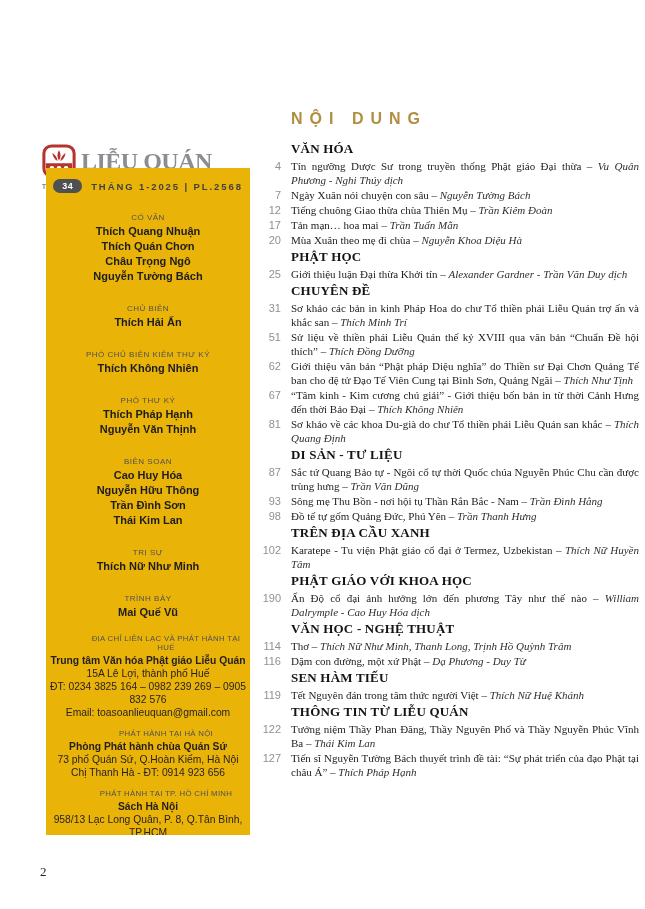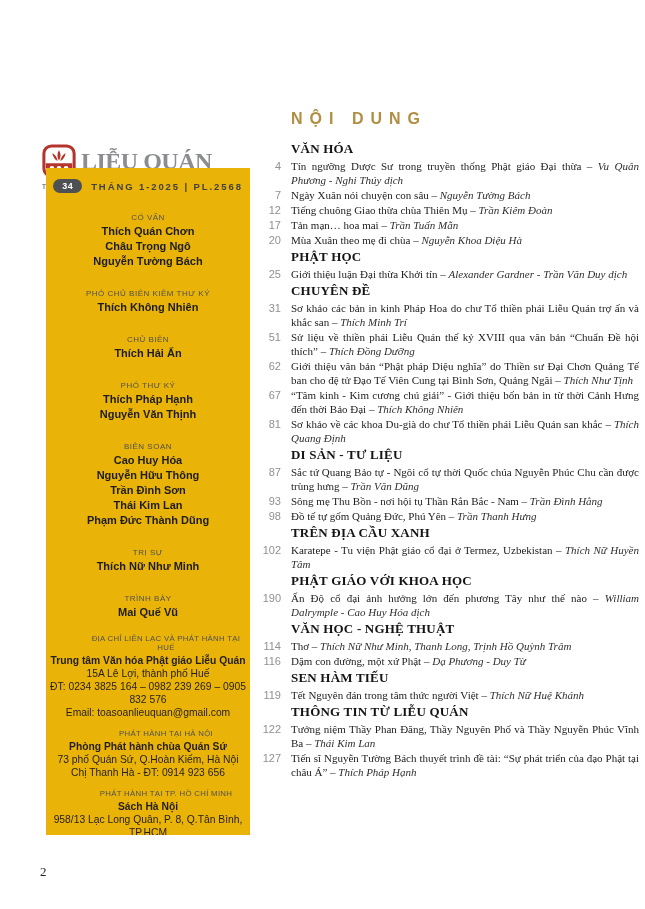--- a/index.html
+++ b/index.html
@@ -85,44 +85,44 @@
 </div>
 
 <div class="graybox">
   <div class="issue-row">
     <span class="issue-badge">34</span>
     <span class="issue-date">THÁNG 1-2025 | PL.2568</span>
   </div>
   <div id="masthead">
       <div class="mast-block">
         <div class="mast-label">CỐ VẤN</div>
+        <div class="mast-name">Thích Quang Nhuận</div>
         <div class="mast-name">Thích Quán Chơn</div>
         <div class="mast-name">Châu Trọng Ngô</div>
         <div class="mast-name">Nguyễn Tường Bách</div>
       </div>
       <div class="mast-block">
+        <div class="mast-label">CHỦ BIÊN</div>
+        <div class="mast-name">Thích Hải Ấn</div>
+      </div>
+      <div class="mast-block">
         <div class="mast-label">PHÓ CHỦ BIÊN KIÊM THƯ KÝ</div>
         <div class="mast-name">Thích Không Nhiên</div>
-      </div>
-      <div class="mast-block">
-        <div class="mast-label">CHỦ BIÊN</div>
-        <div class="mast-name">Thích Hải Ấn</div>
       </div>
       <div class="mast-block">
         <div class="mast-label">PHÓ THƯ KÝ</div>
         <div class="mast-name">Thích Pháp Hạnh</div>
         <div class="mast-name">Nguyễn Văn Thịnh</div>
       </div>
       <div class="mast-block">
         <div class="mast-label">BIÊN SOẠN</div>
         <div class="mast-name">Cao Huy Hóa</div>
         <div class="mast-name">Nguyễn Hữu Thông</div>
         <div class="mast-name">Trần Đình Sơn</div>
         <div class="mast-name">Thái Kim Lan</div>
-        <div class="mast-name">Phạm Đức Thành Dũng</div>
       </div>
       <div class="mast-block">
         <div class="mast-label">TRỊ SỰ</div>
         <div class="mast-name">Thích Nữ Như Minh</div>
       </div>
       <div class="mast-block">
         <div class="mast-label">TRÌNH BÀY</div>
         <div class="mast-name">Mai Quế Vũ</div>
       </div>
     </div>

